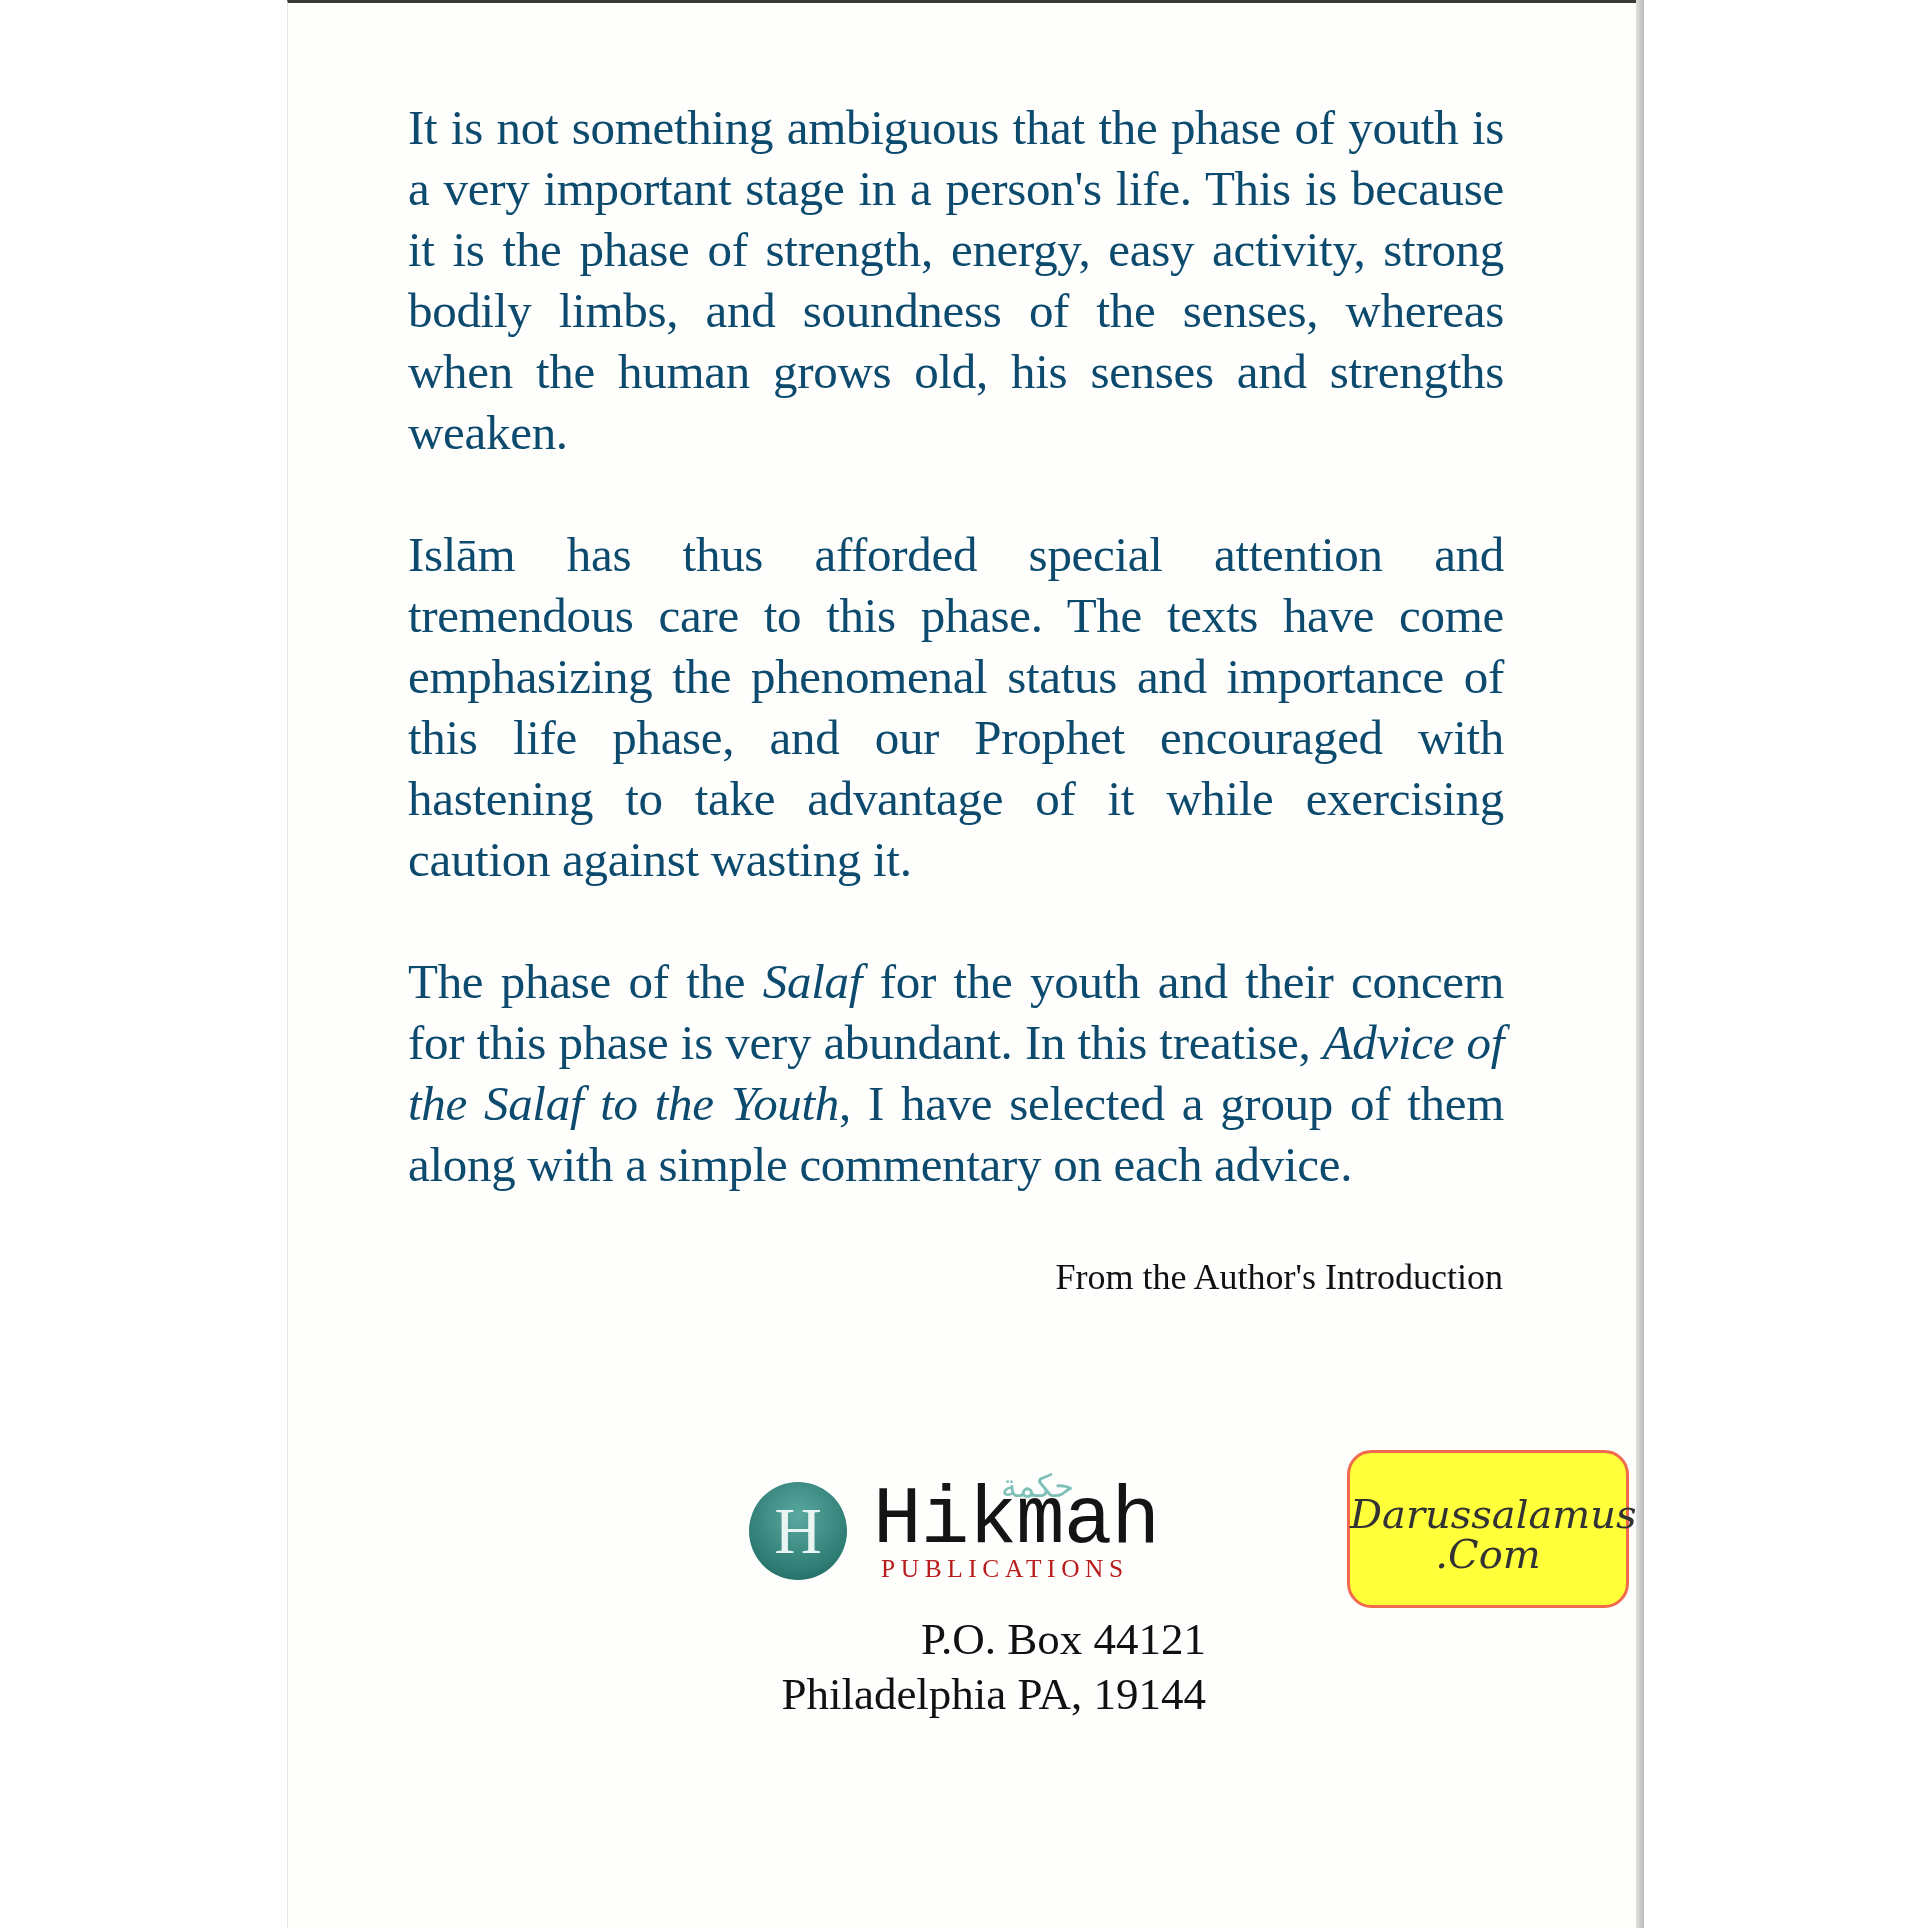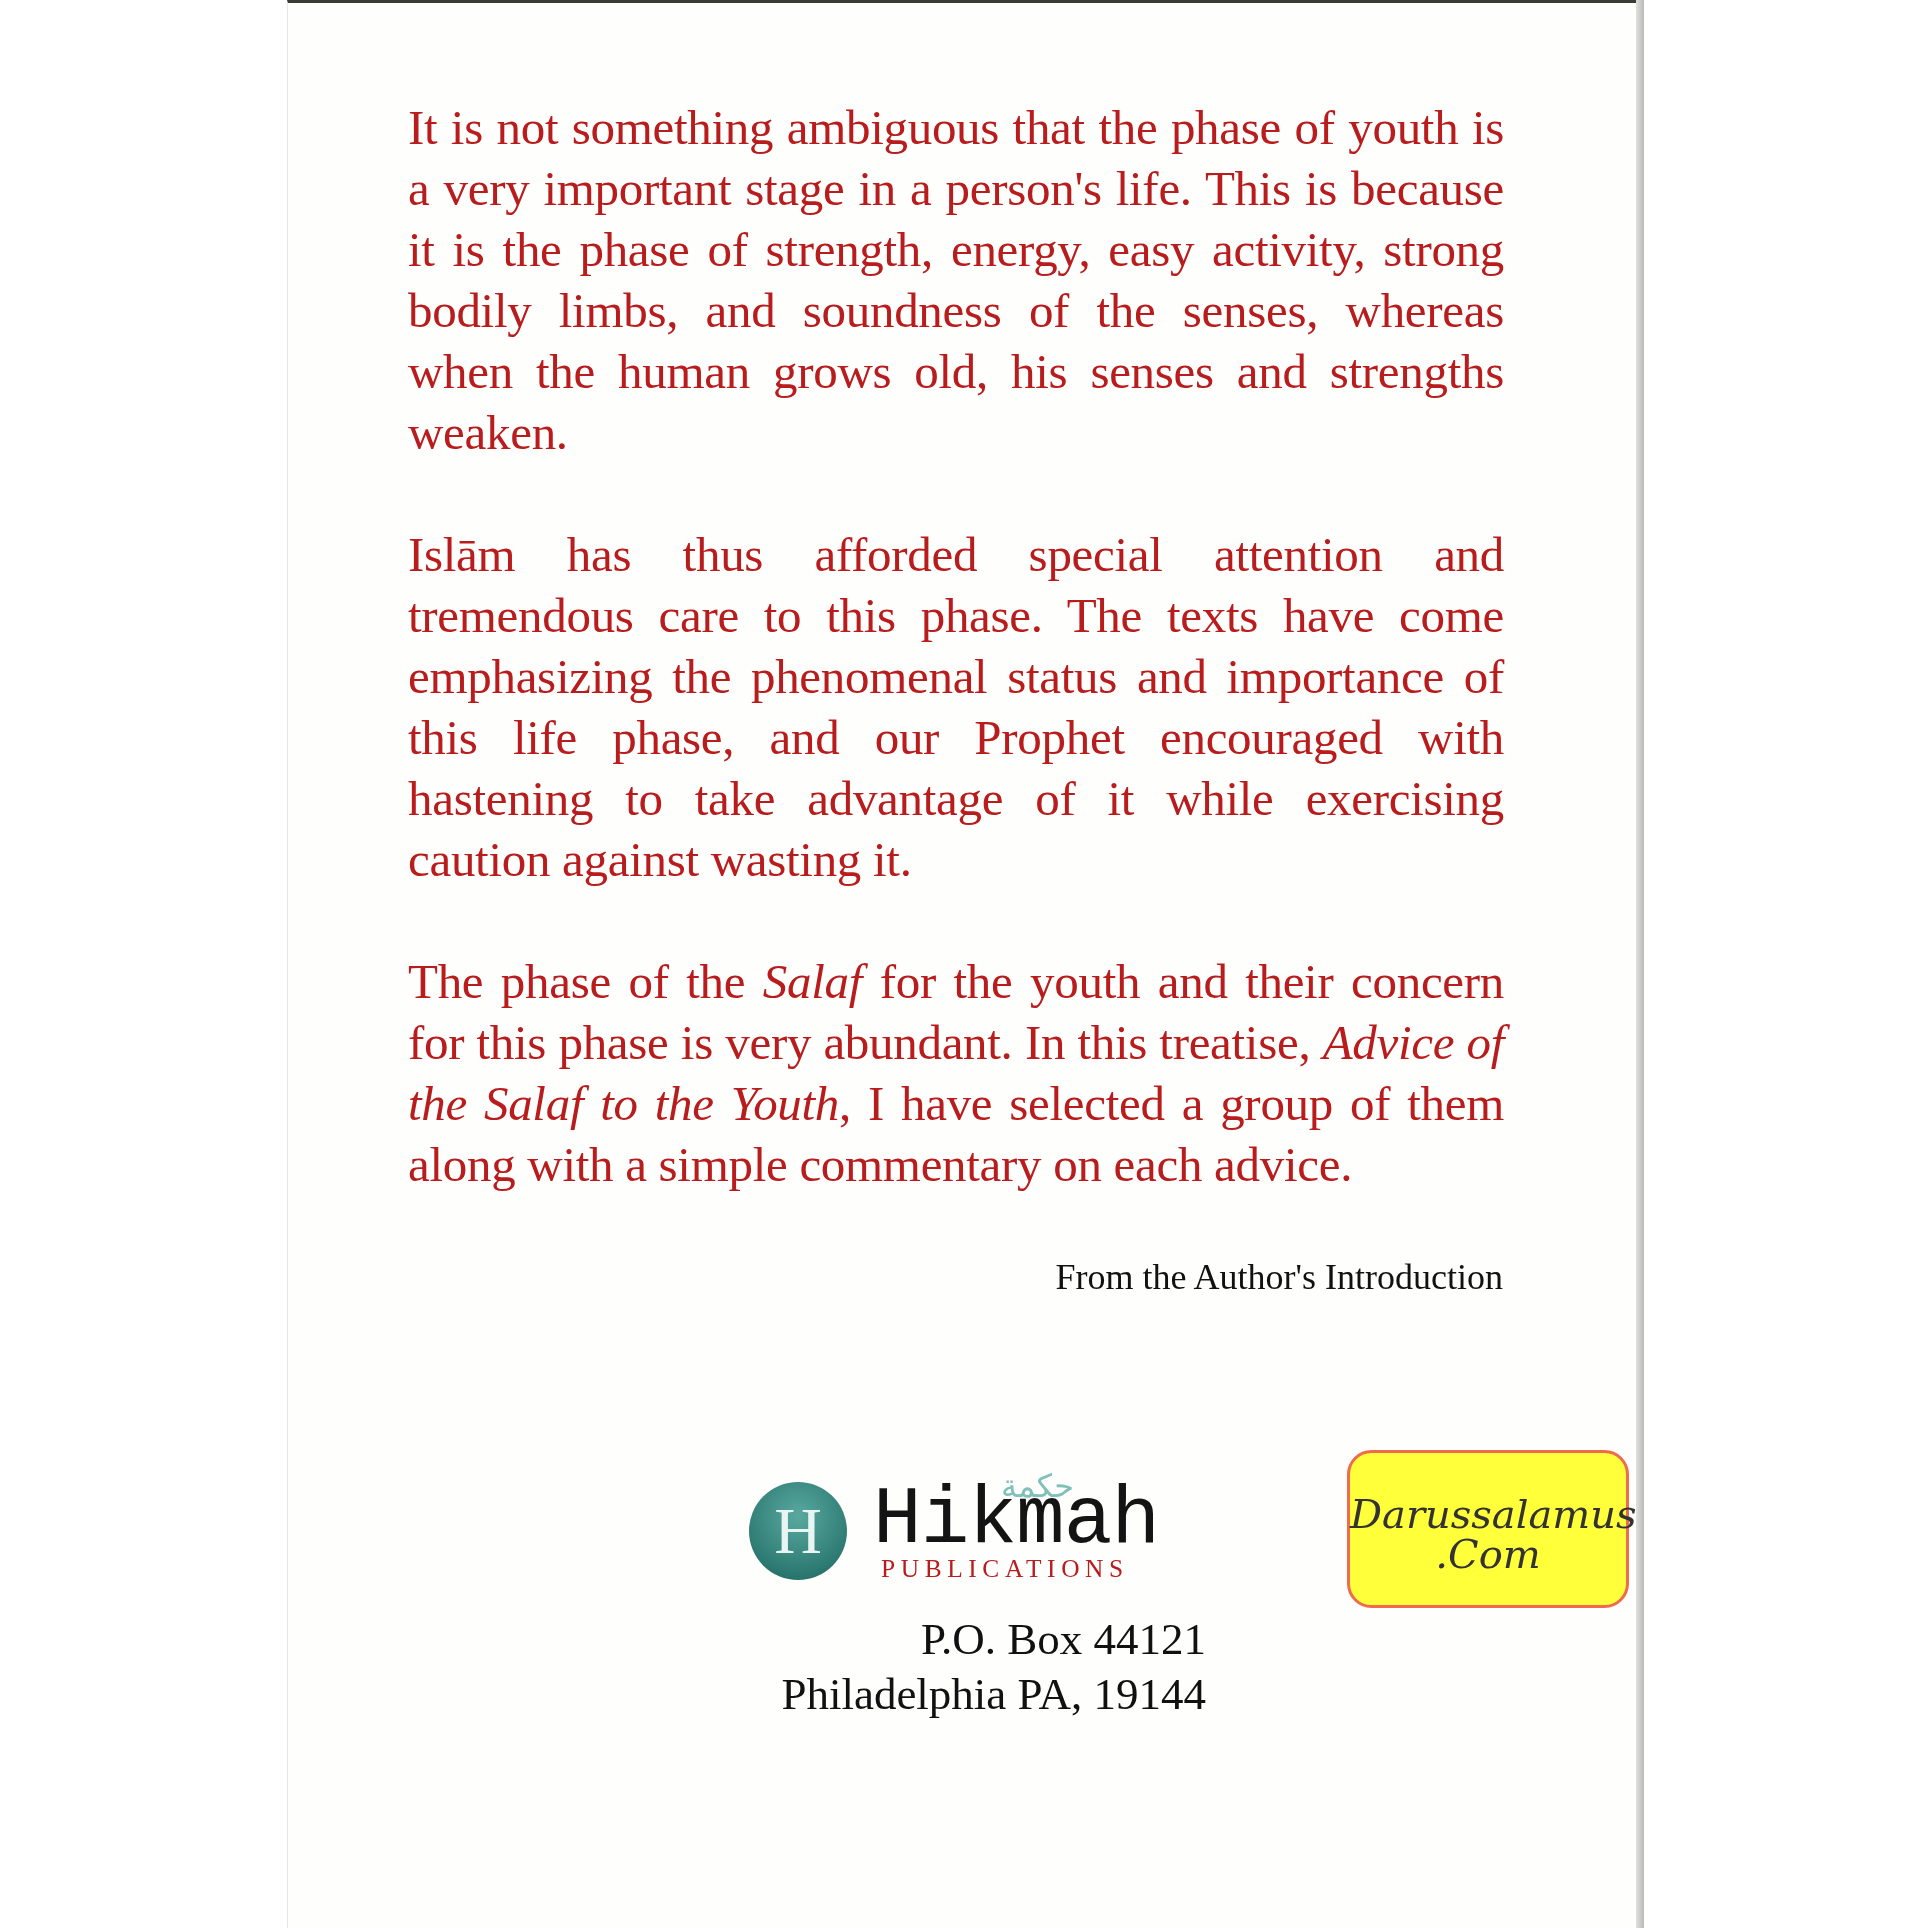--- a/index.html
+++ b/index.html
@@ -1,19 +1,19 @@
 <!DOCTYPE html>
 <html style="font-size:15px"><head>
 <meta charset="utf-8">
 <style>
   html, body { margin:0; padding:0; }
   body { width:1928px; height:1928px; background:#ffffff; position:relative; overflow:hidden; font-family:"Liberation Serif", serif; }
   .cover { position:absolute; left:287px; top:0; width:1354px; height:1928px; background:#fefefd; border-top:3.8px solid #3a3a36; border-left:0.9px solid #e6e6e2; box-sizing:border-box; }
   .cover-edge { position:absolute; left:1636px; top:0; width:7.5px; height:1928px; background:linear-gradient(to right,#e0e0de,#b9b9b7); }
-  .body-text { position:absolute; left:408px; top:97px; width:1096px; color:#b91c1c; font-size:49px; line-height:61px; text-align:justify; letter-spacing:-0.3px; }
+  .body-text { position:absolute; left:408px; top:97px; width:1096px; color:#0c4a6e; font-size:49px; line-height:61px; text-align:justify; letter-spacing:-0.3px; }
   .body-text p { margin:0 0 61px 0; }
   .sig { position:absolute; right:425px; top:1256px; font-size:36px; color:#111; }
   .logo { position:absolute; left:749px; top:1469px; width:405px; height:104px; }
   .logo-circle { position:absolute; left:0; top:13px; width:98px; height:98px; border-radius:50%; background:radial-gradient(circle at 50% 35%,#5aa9a0,#2c7a72 70%,#1f5f58); display:flex; align-items:center; justify-content:center; color:#e9f5f3; font-size:66px; }
   .logo-arabic { position:absolute; left:252px; top:-1.9px; font-size:32px; color:#7fc1b9; }
   .logo-name { position:absolute; left:124px; top:5.6px; font-size:81px; color:#141414; font-family:Liberation Mono, monospace; letter-spacing:-0.9px; }
   .logo-sub { position:absolute; left:132px; top:85px; font-size:25.4px; color:#b91c1c; letter-spacing:5.6px; }
   .address { position:absolute; left:716px; top:1612px; width:490px; text-align:right; font-size:45px; line-height:55px; color:#111; }
   .stamp { position:absolute; left:1347px; top:1450px; width:282px; height:158px; background:#ffff3a; border:3.8px solid #f06a4e; border-radius:24.5px; box-sizing:border-box; text-align:center; color:#333; font-family:"DejaVu Serif", serif; font-style:italic; font-size:40px; line-height:40px; padding-top:41px; }
 </style>

